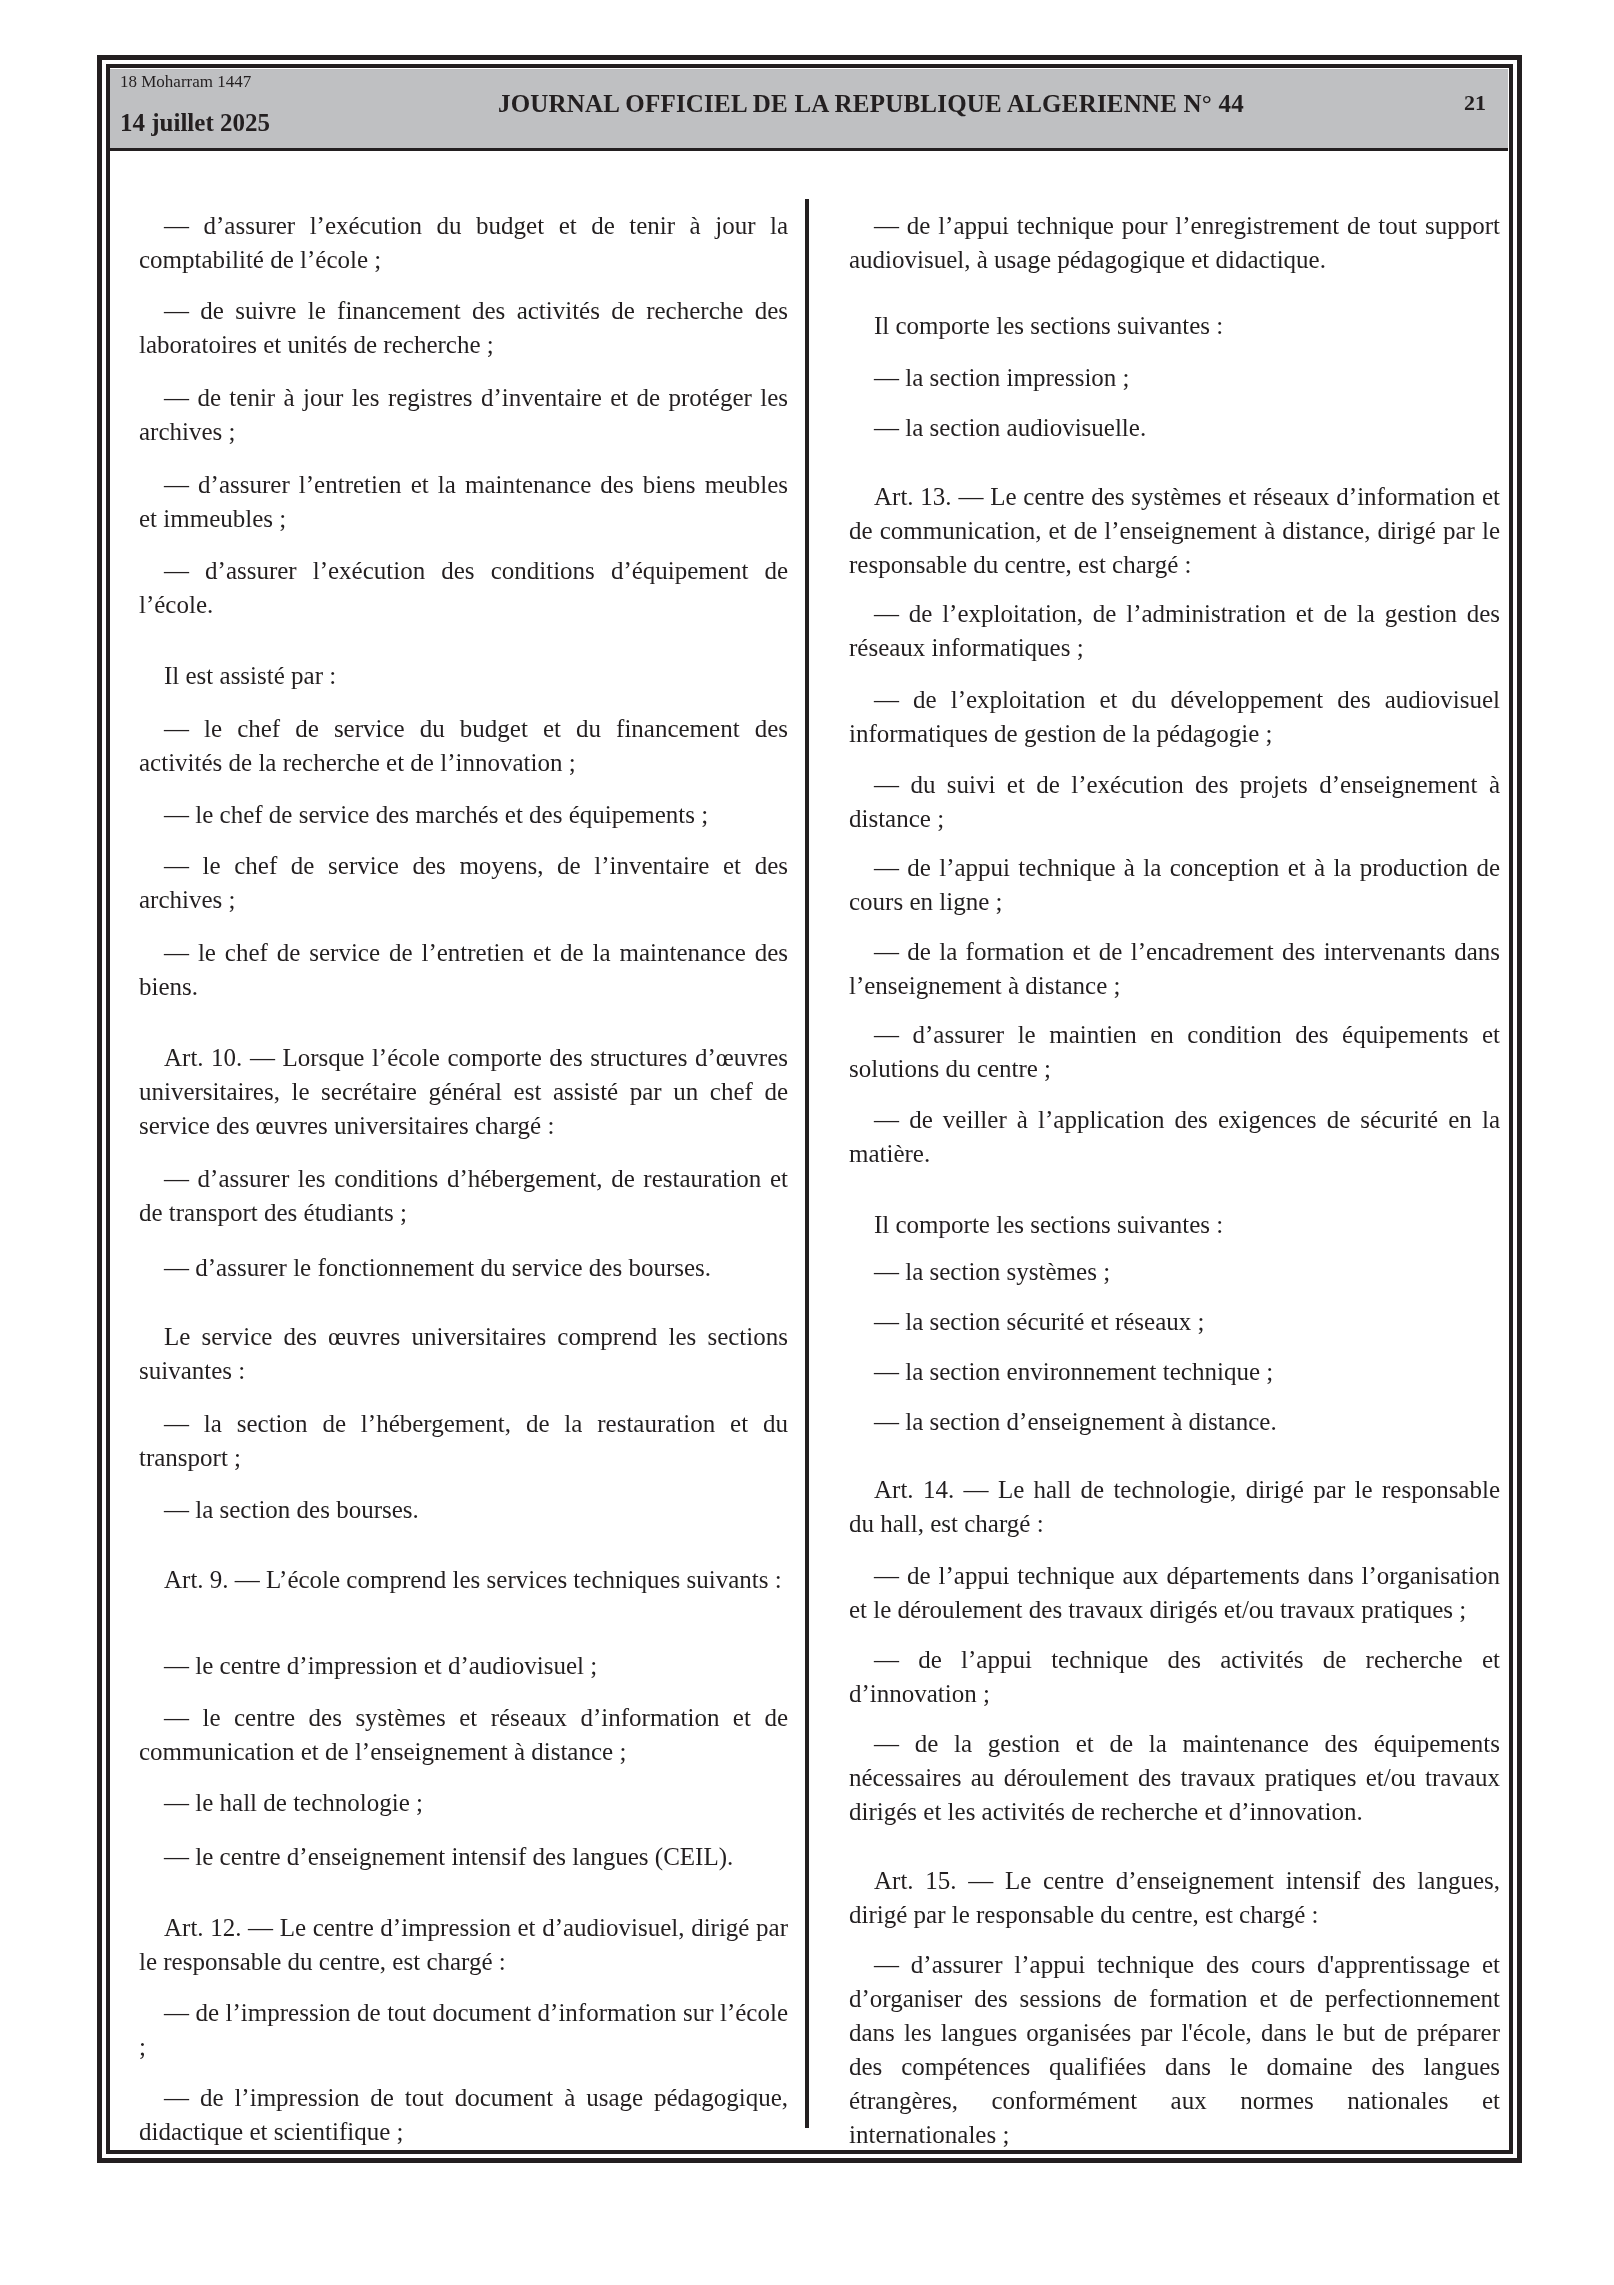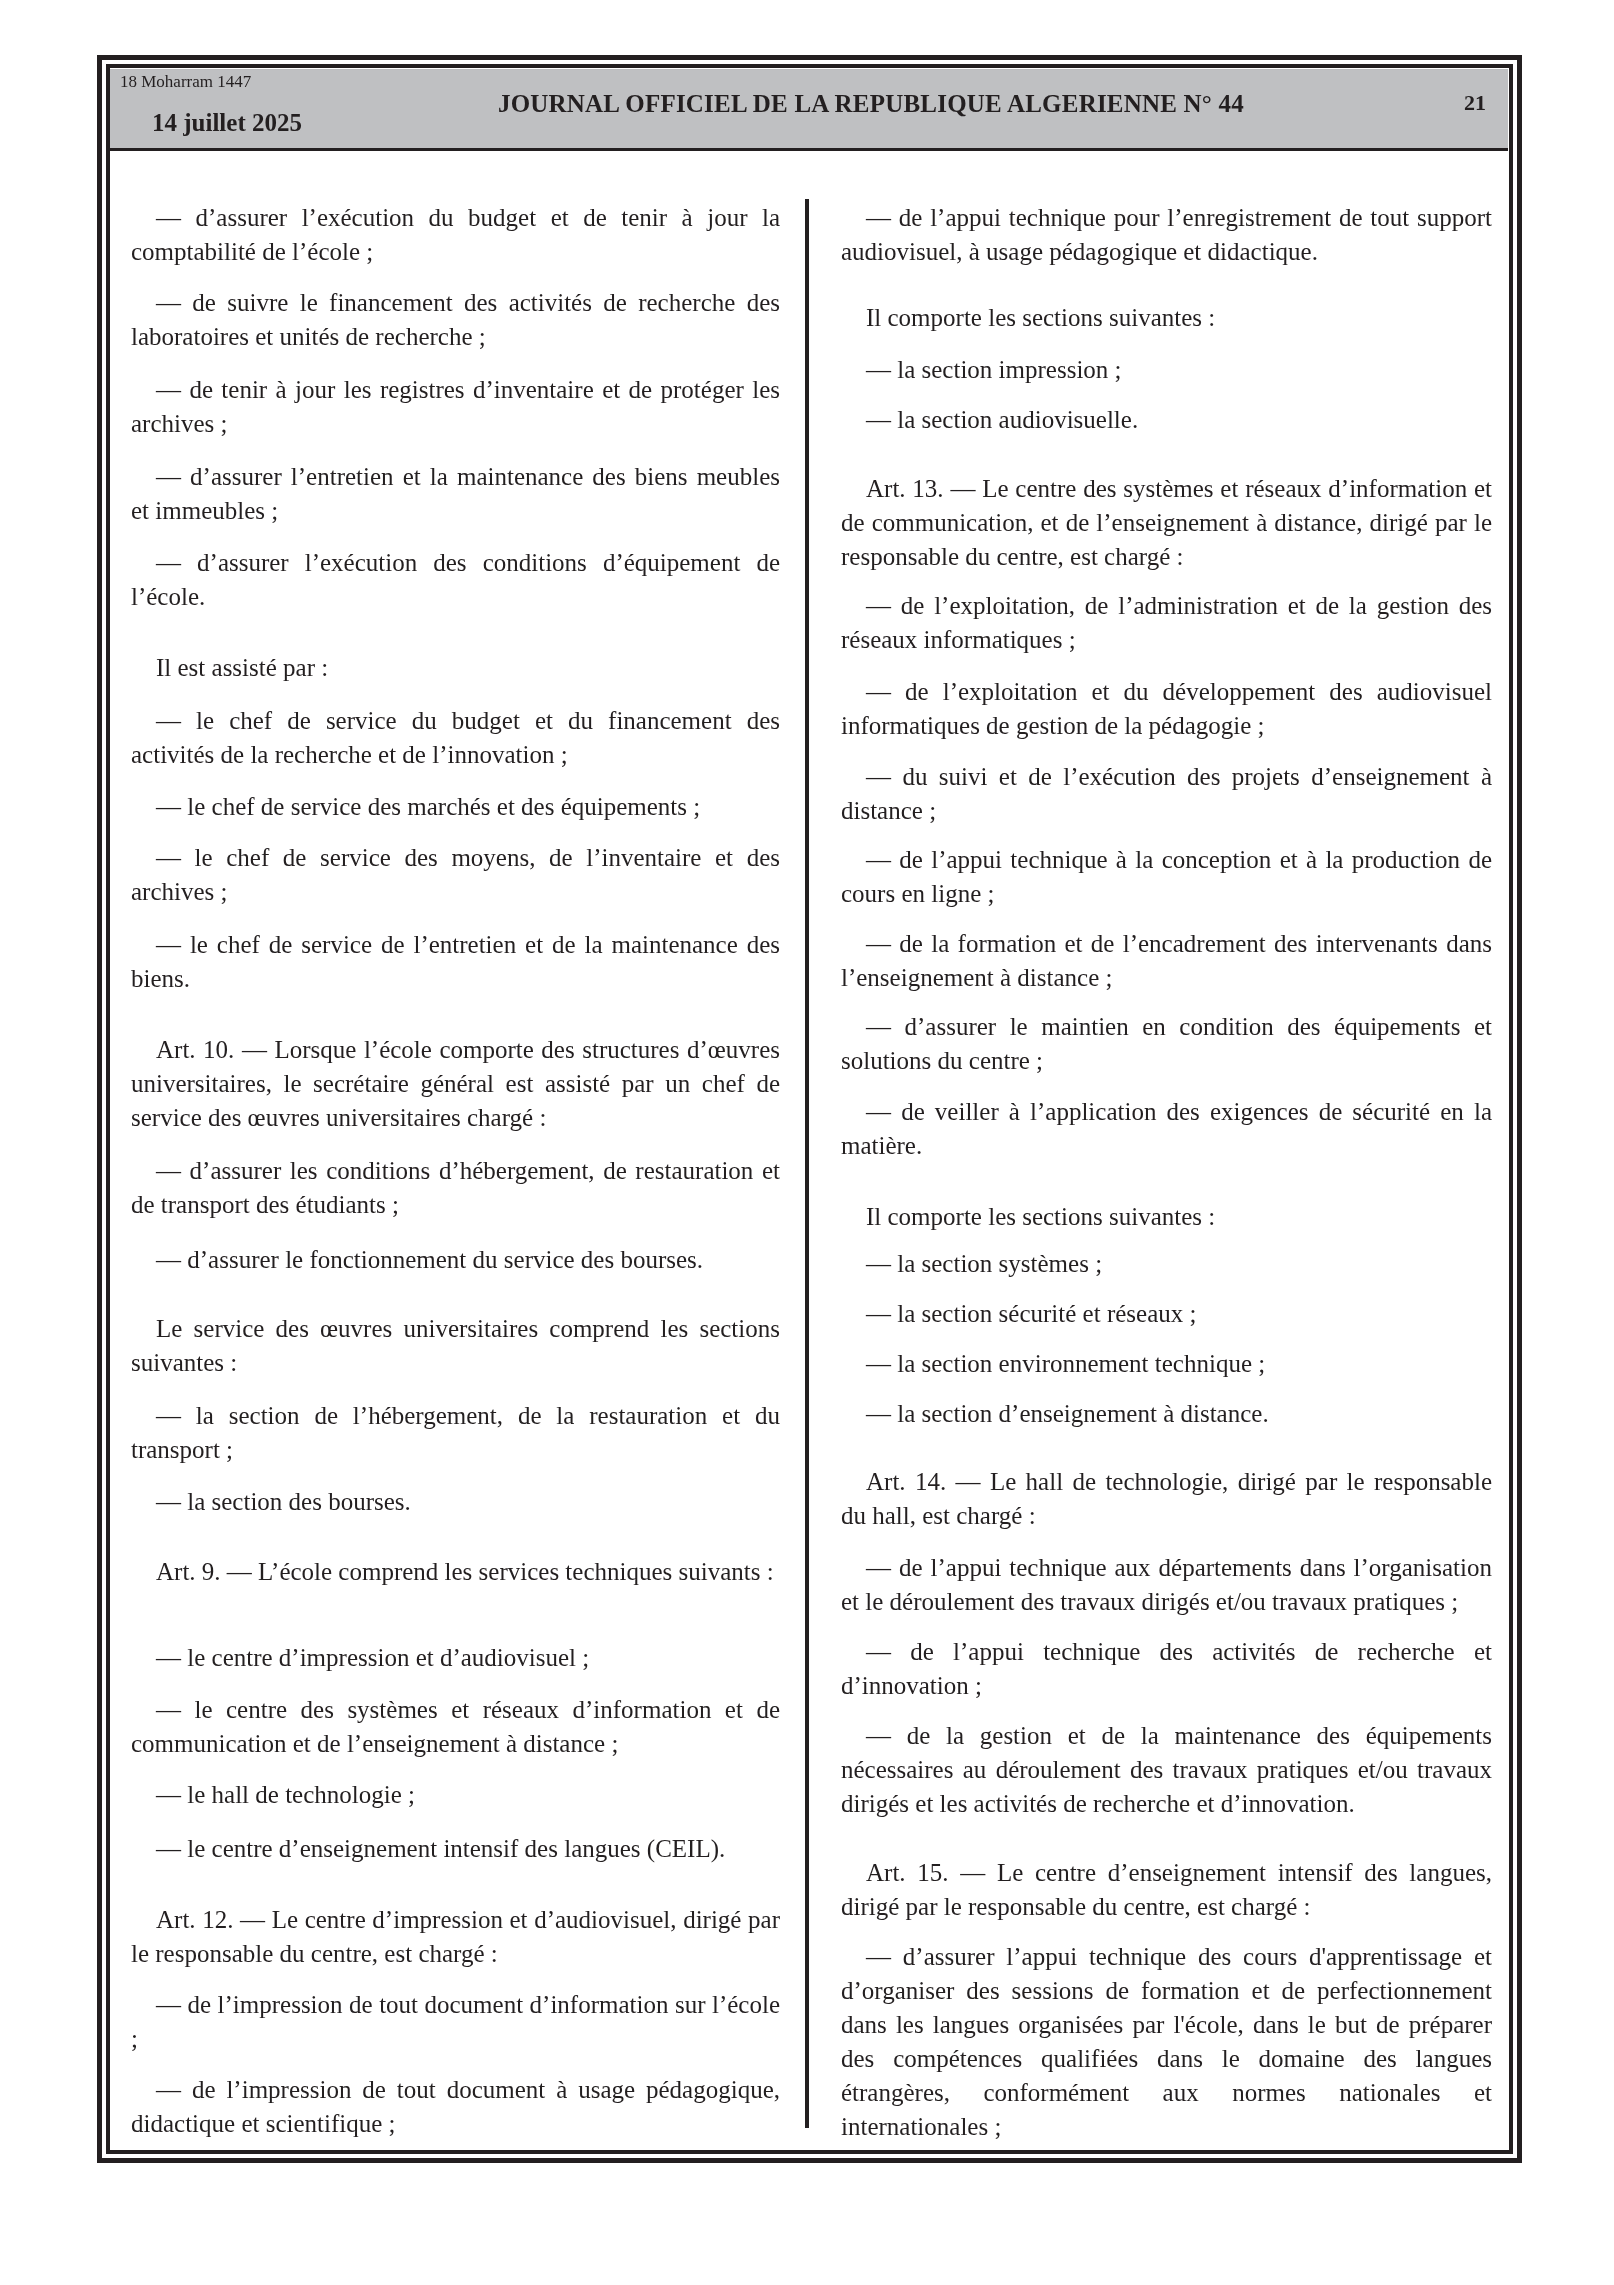--- a/index.html
+++ b/index.html
@@ -1,25 +1,25 @@
 <!DOCTYPE html>
 <html style="font-size:14.5px"><head>
 <meta charset="utf-8">
 <style>
   html, body { margin:0; padding:0; background:#ffffff; }
   body { width:1615px; height:2285px; position:relative; overflow:hidden; font-family:"Liberation Serif","DejaVu Serif",serif; color:#231f20; }
   .outer { position:absolute; left:97px; top:55px; width:1425px; height:2108px; border:5.4px solid #231f20; box-sizing:border-box; }
   .inner { position:absolute; left:106px; top:64px; width:1407px; height:2090px; border:4.5px solid #231f20; box-sizing:border-box; }
   .header { position:absolute; left:110px; top:69px; width:1398px; height:82px; background:#bfc0c2; border-bottom:3.6px solid #231f20; box-sizing:border-box; }
   .hdr-date1 { position:absolute; left:120px; top:72px; font-size:17px; font-weight:normal; }
-  .hdr-date2 { position:absolute; left:120px; top:109px; font-size:25px; font-weight:bold;margin-left:32px; }
+  .hdr-date2 { position:absolute; left:120px; top:109px; font-size:25px; font-weight:bold; }
   .hdr-title { position:absolute; left:498px; top:90px; font-size:25px; font-weight:bold; letter-spacing:0.2px; }
   .hdr-page { position:absolute; left:1464px; top:90px; font-size:22px; font-weight:bold; }
   .divider { position:absolute; left:805px; top:199px; width:3.6px; height:1929px; background:#231f20; }
-  .p { position:absolute; font-size:25px; line-height:34px; text-align:justify; text-align-last:left; margin:0; }
+  .p { position:absolute; font-size:25px; line-height:34px; text-align:justify; text-align-last:left; margin:8px; }
   .L { left:131px; width:649px; }
   .R { left:841px; width:651px; }
   .ind { text-indent:25px; }
 </style>
 </head>
 <body>
 
 <div class="outer"></div>
 <div class="inner"></div>
 <div class="header"></div>

